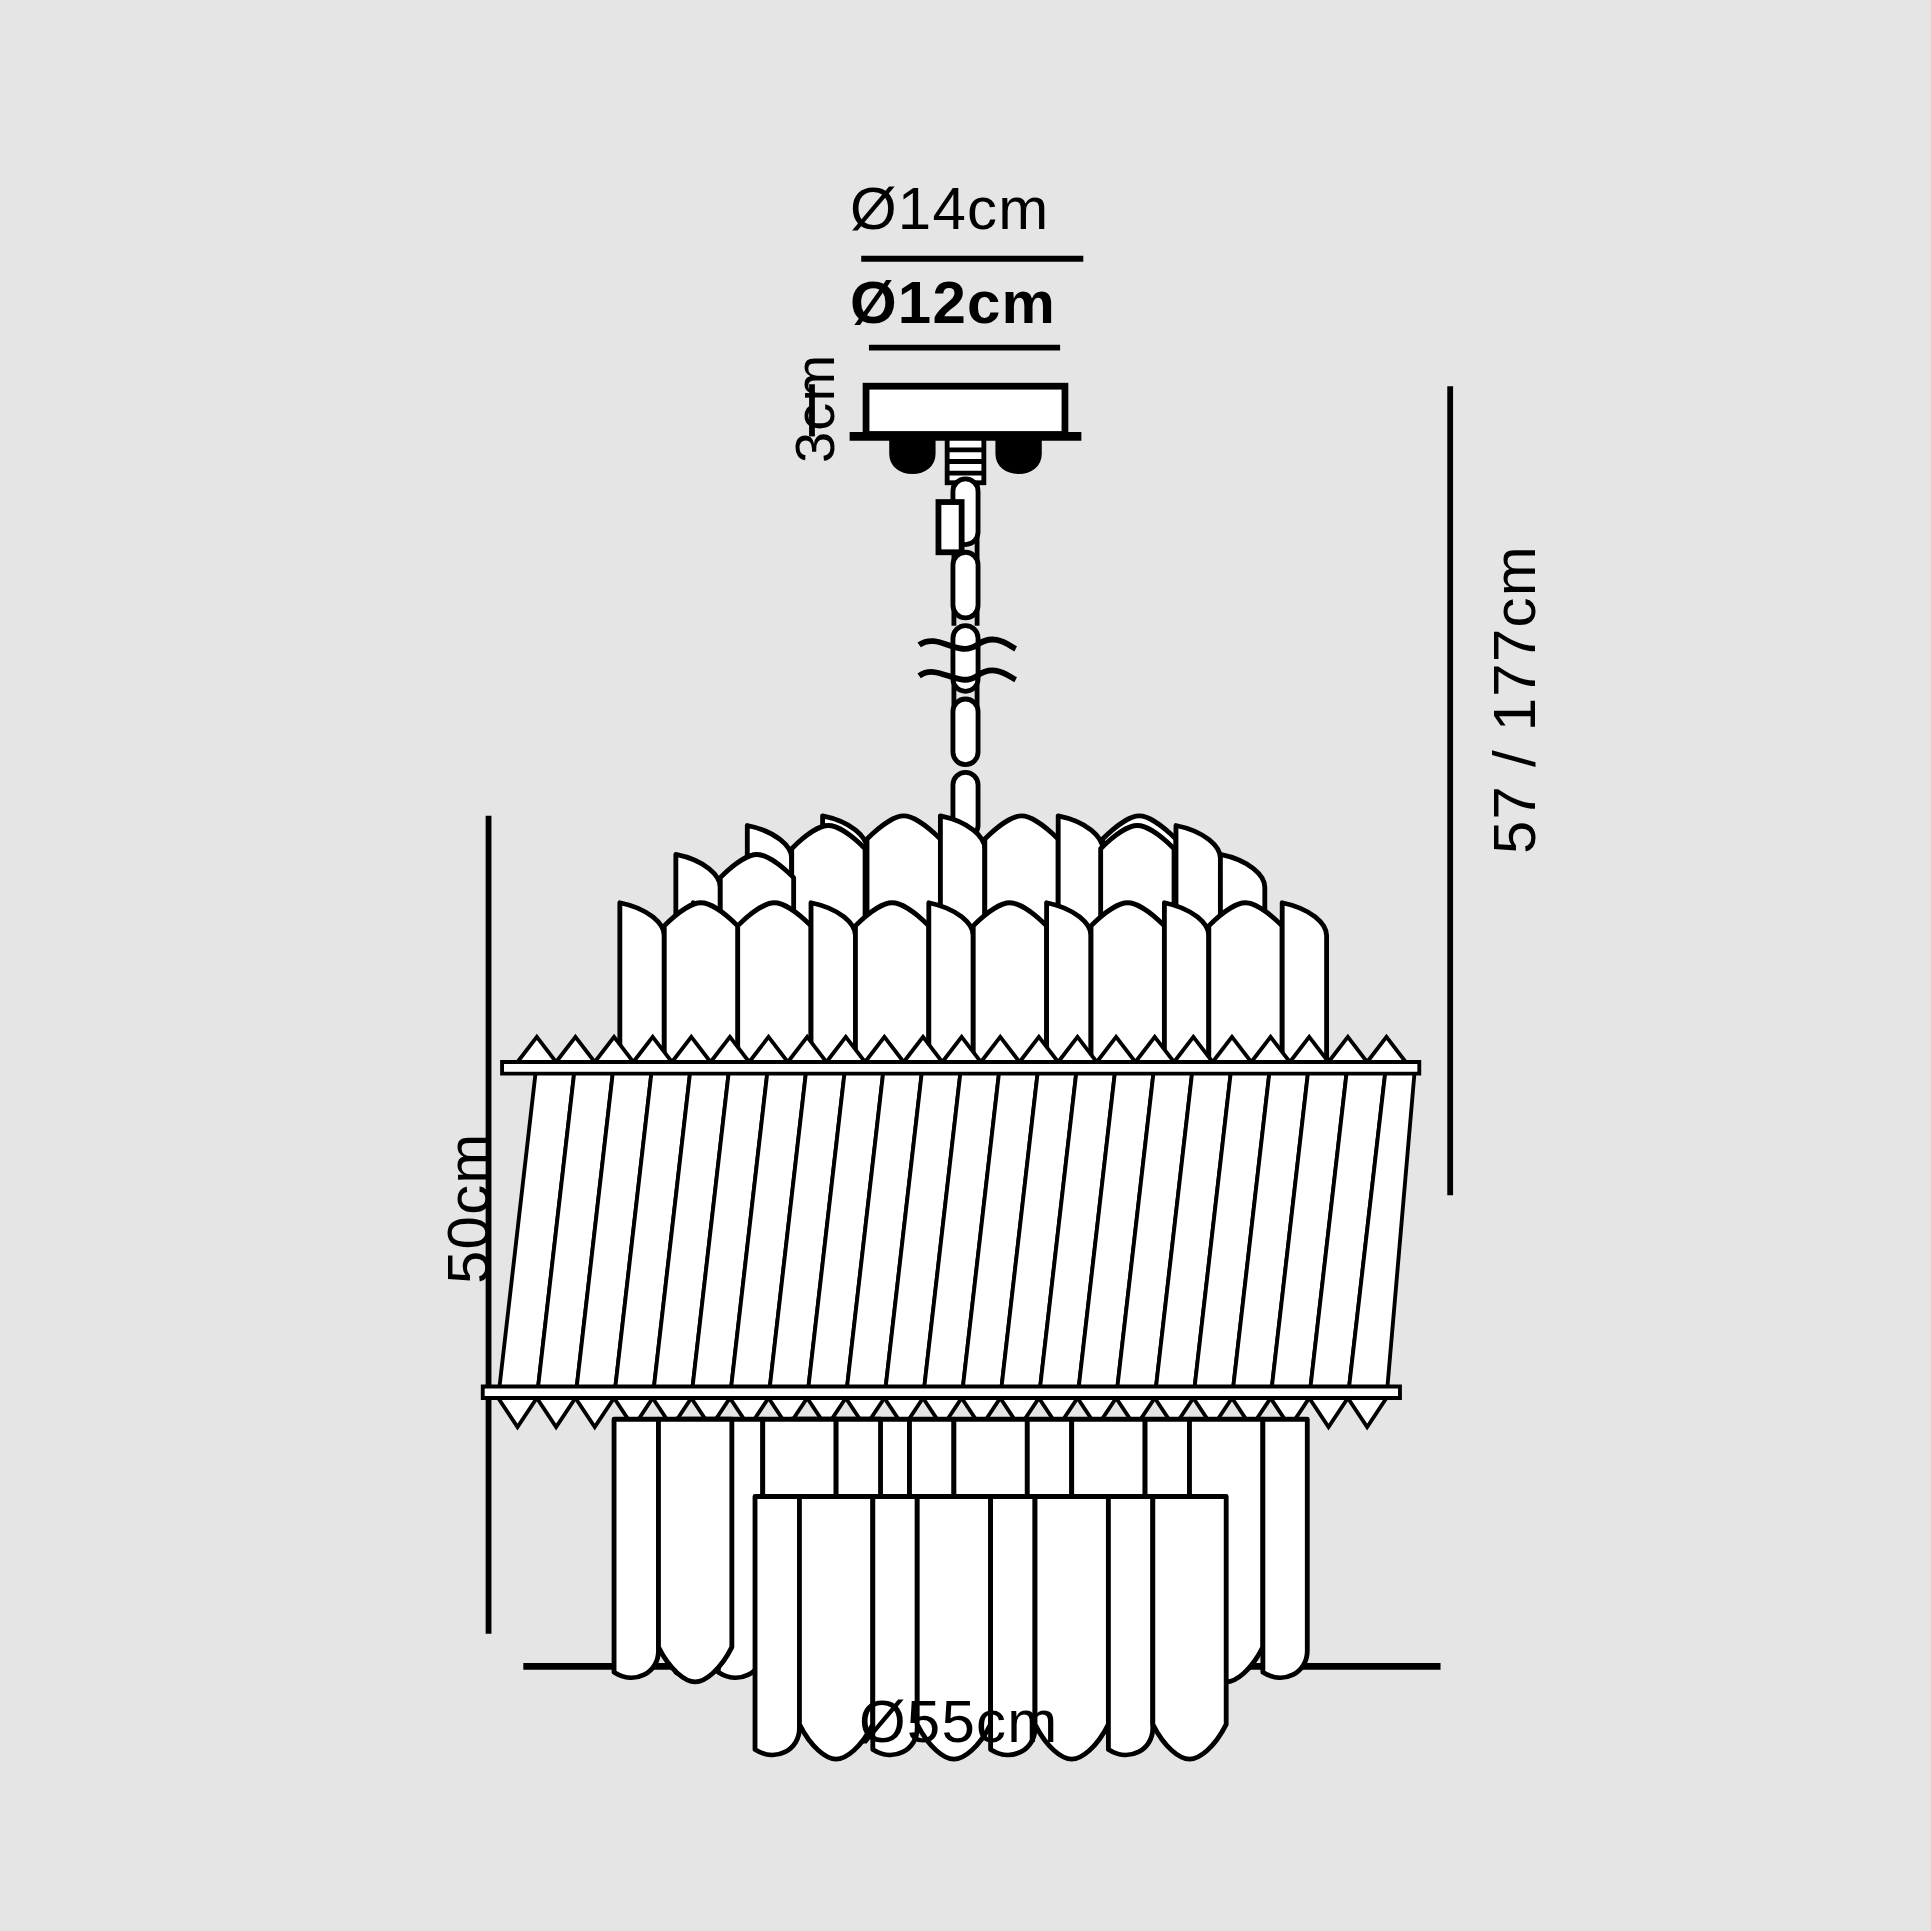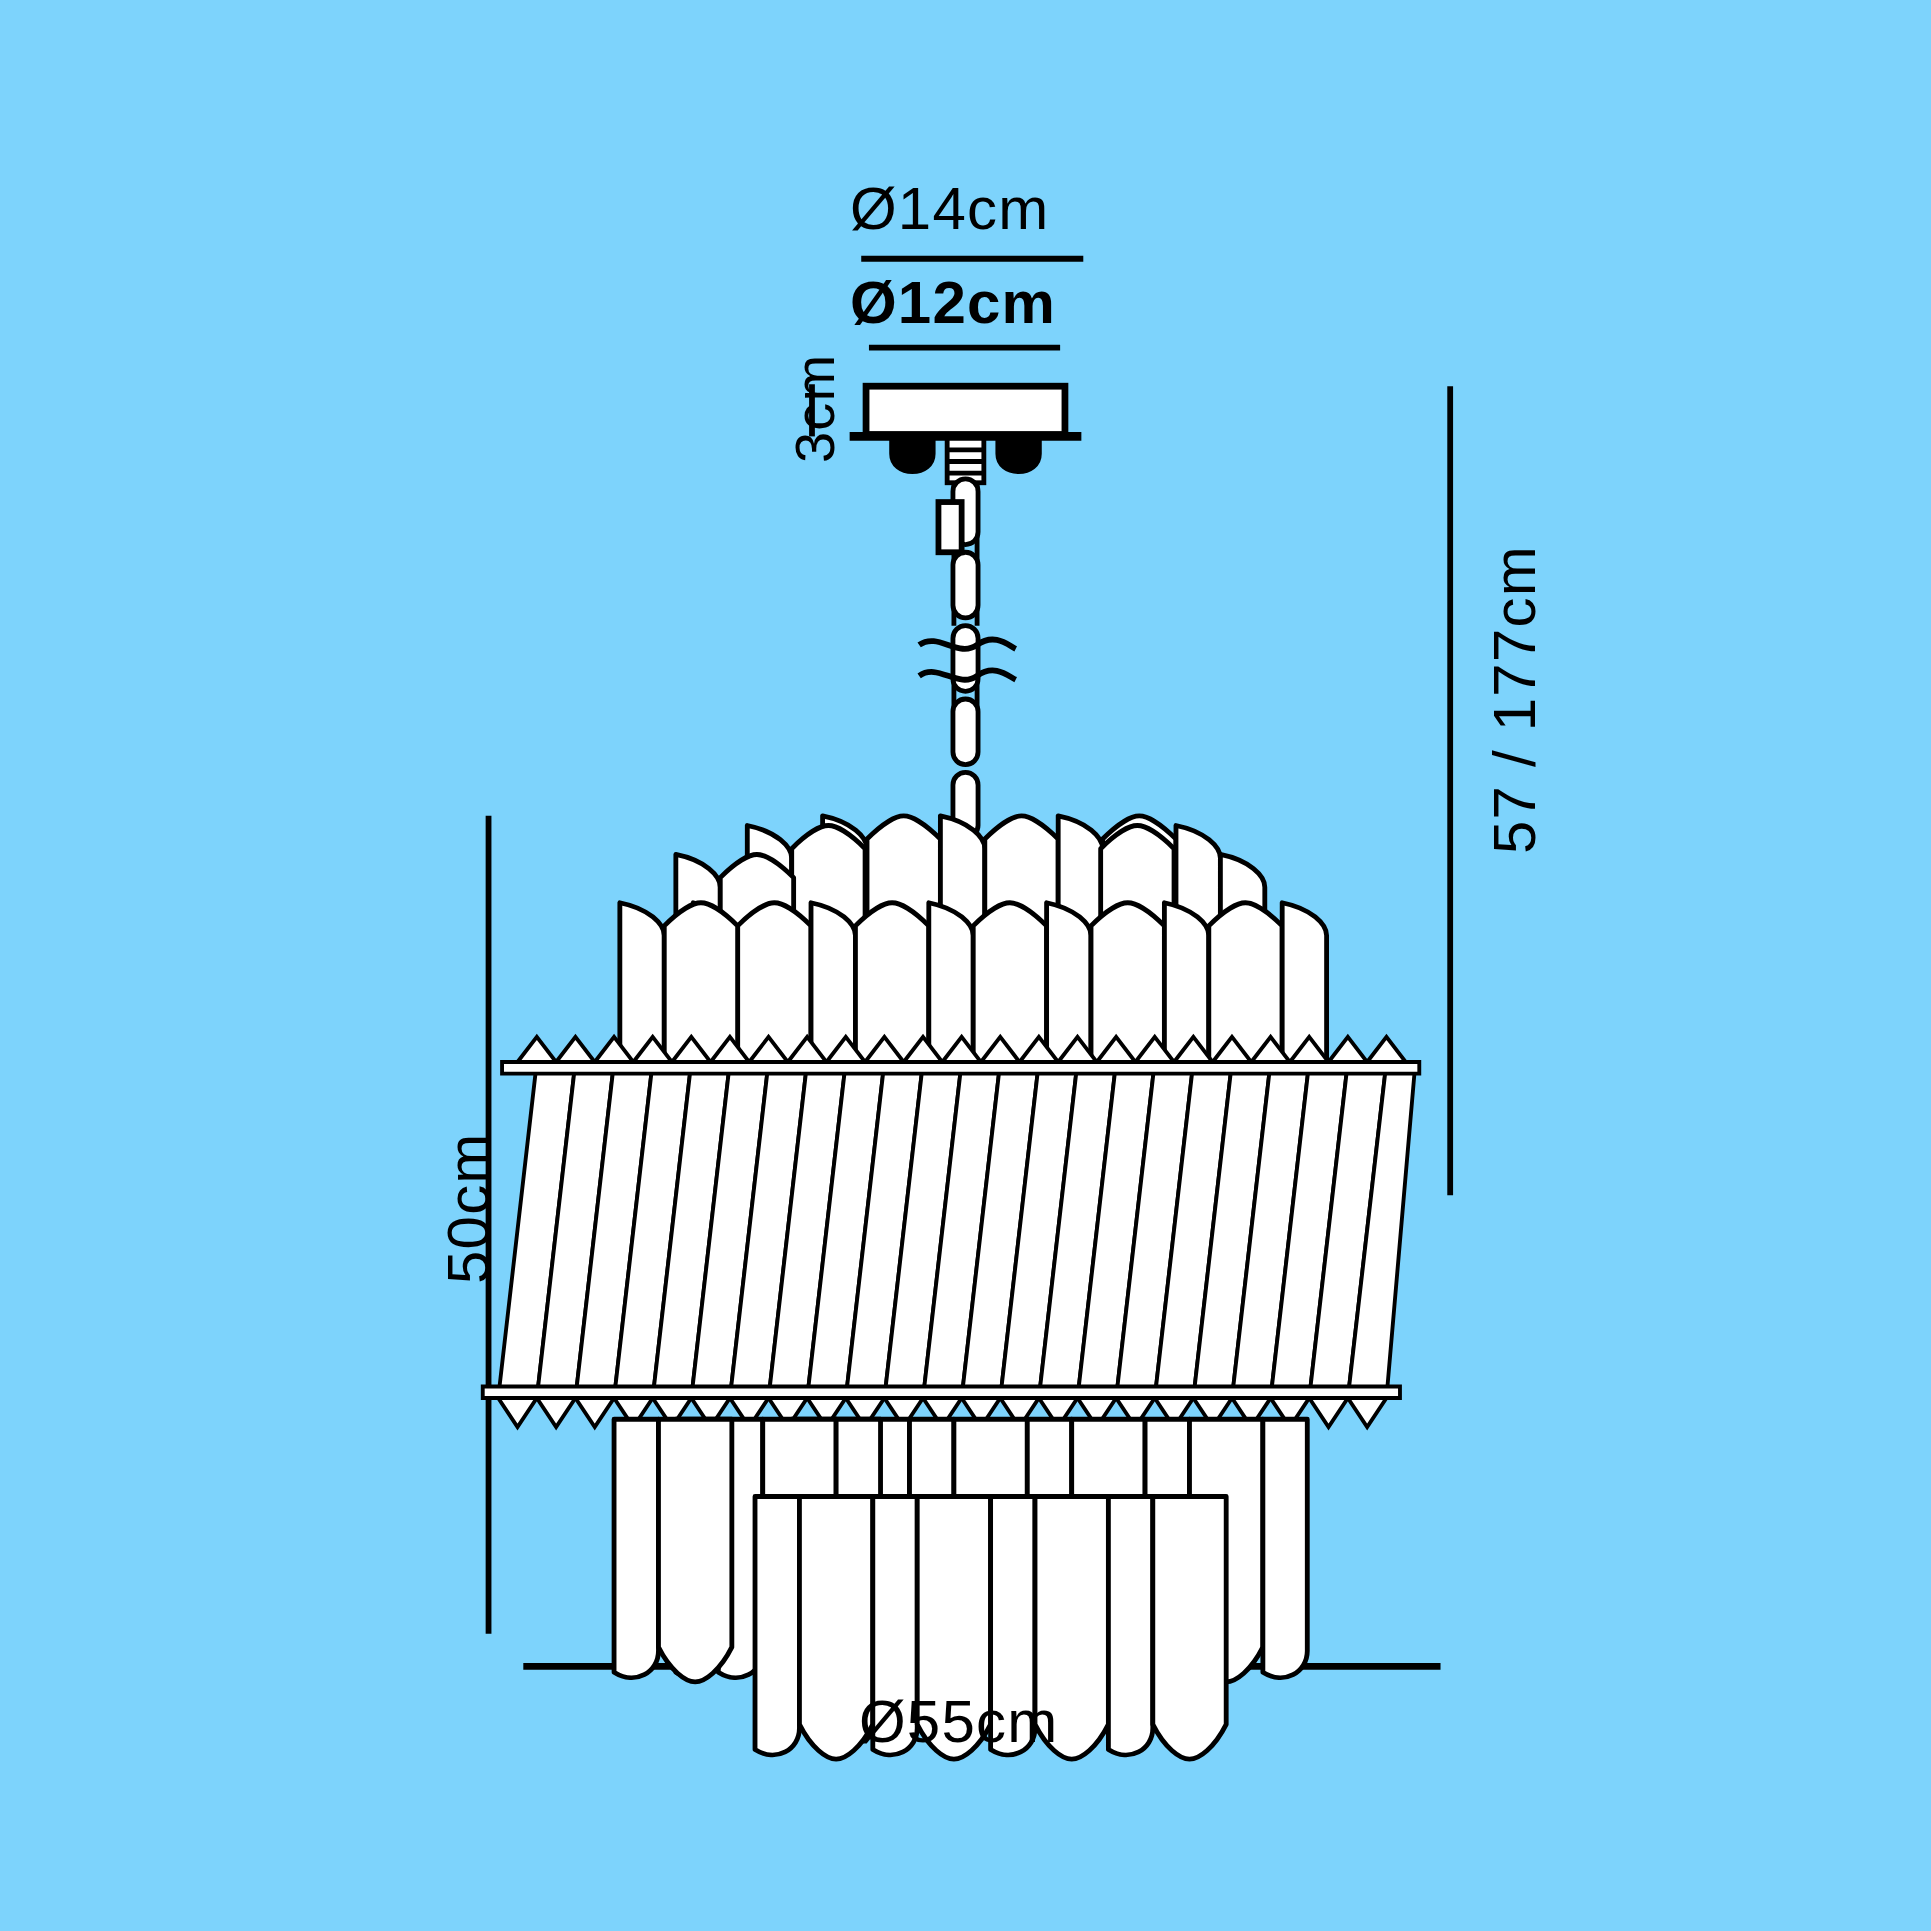--- a/index.html
+++ b/index.html
@@ -12,21 +12,21 @@
     width: 1931px;
     height: 1931px;
     overflow: hidden;
     font-family: "Liberation Sans", sans-serif;
     color: #000000;
   }
   #sheet {
     position: relative;
     width: 1931px;
     height: 1931px;
-    background: #7dd3fc;
+    background: #e5e5e5;
   }
   #drawing-svg {
     position: absolute;
     left: 0;
     top: 0;
     width: 1931px;
     height: 1931px;
     display: block;
   }
   .dim-label {

